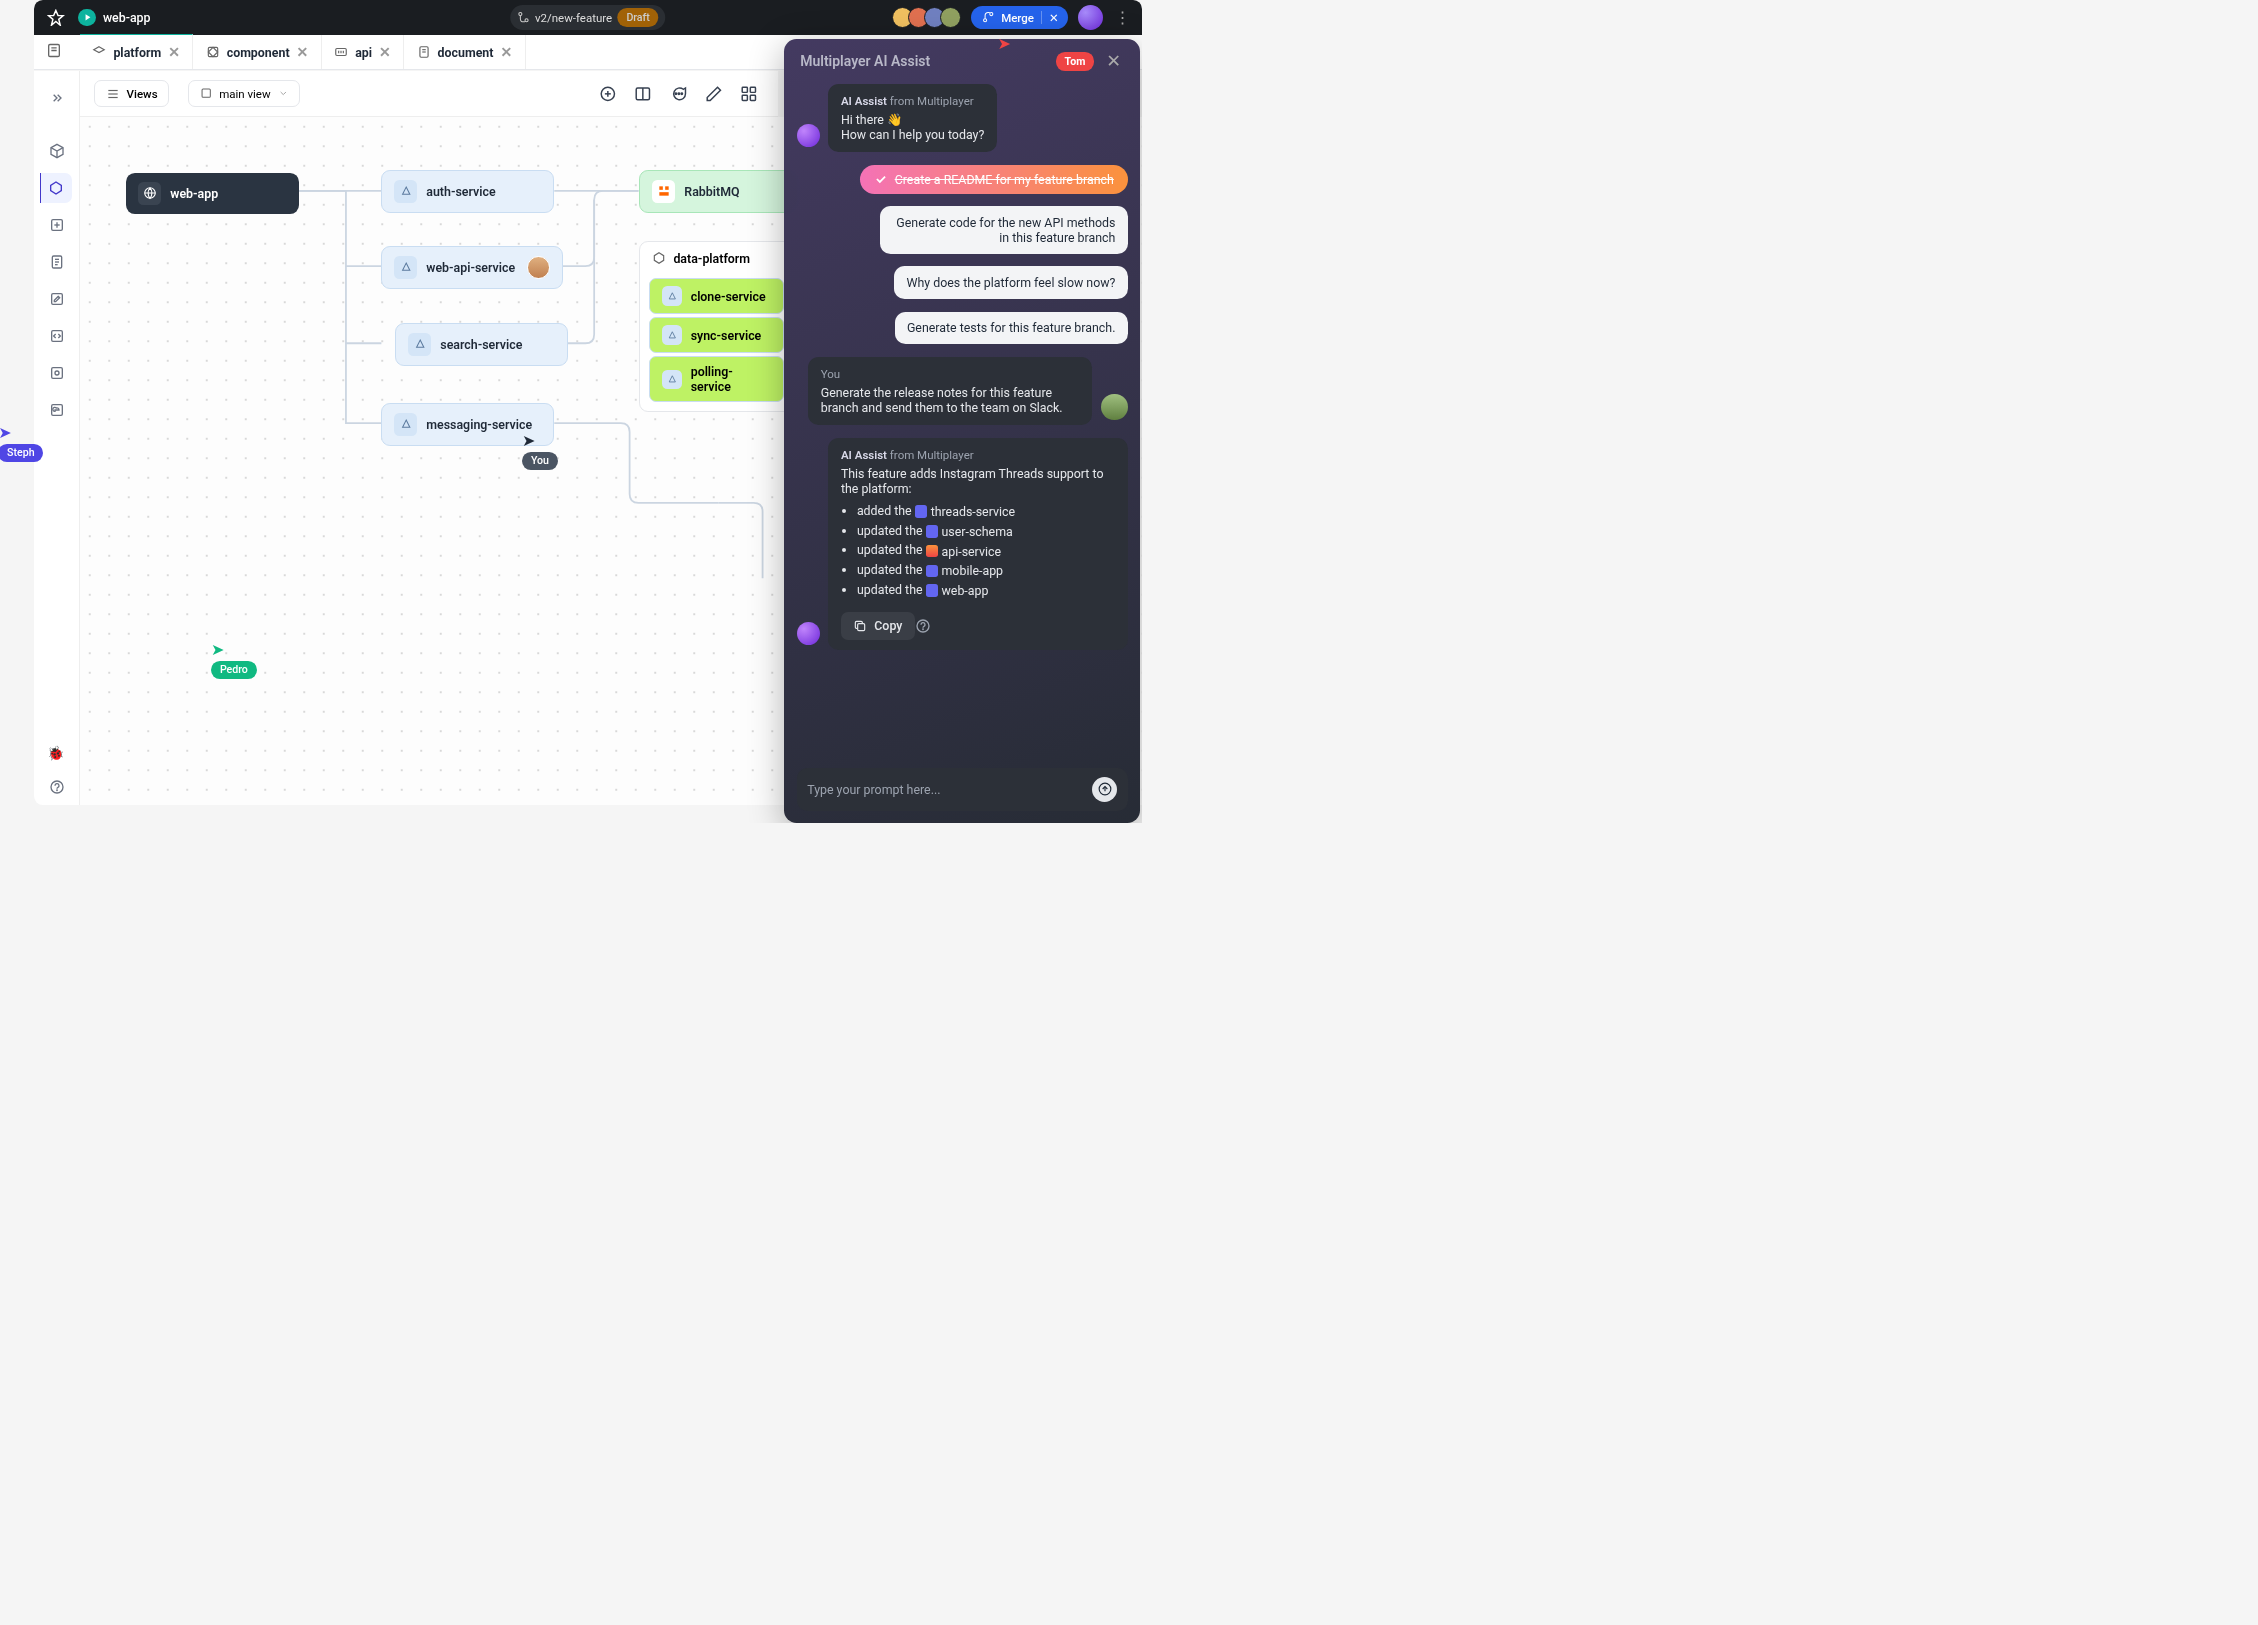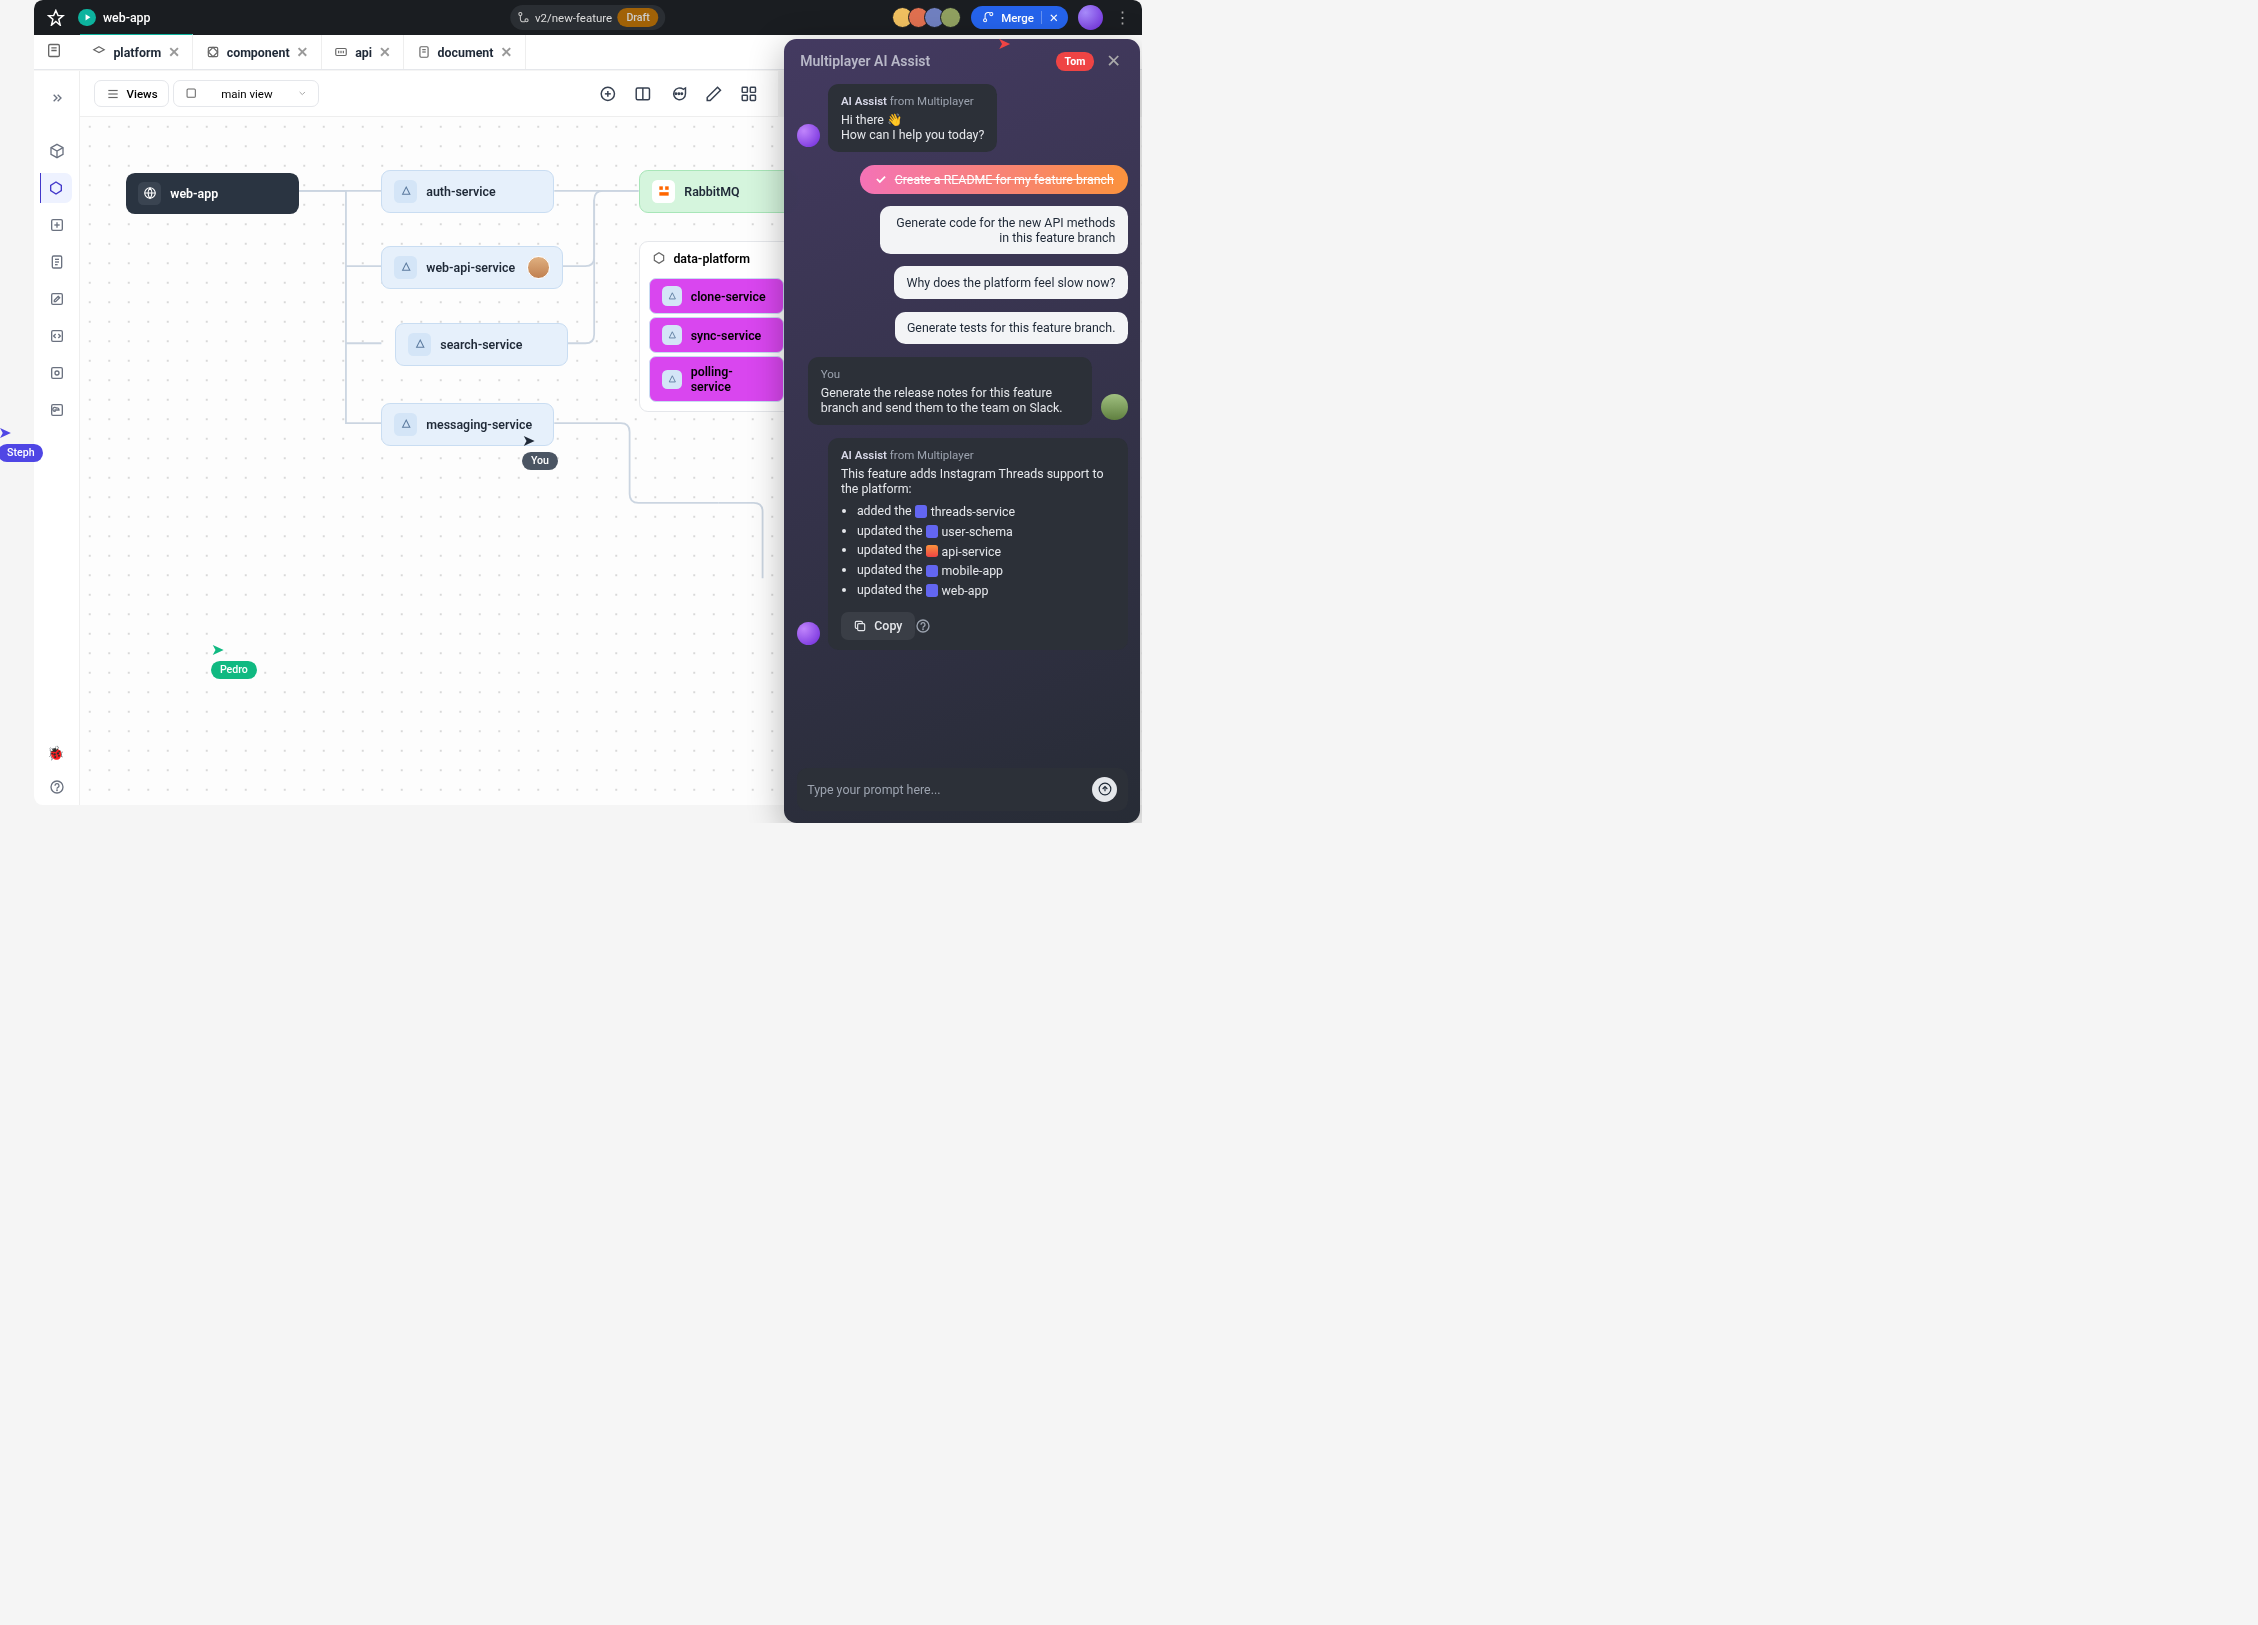--- a/index.html
+++ b/index.html
@@ -25,21 +25,21 @@
 .tabsbar { position: absolute; top: 35px; left: 34px; right: 0; height: 35px; background: #fff; border-bottom: 0.9px solid #e5e7eb; display: flex; align-items: stretch; padding-left: 46px; }
 .file-icon-left { position: absolute; left: 12.4px; top: 50%; transform: translateY(-50%); color: #666; }
 .tab { display: flex; align-items: center; gap: 7px; padding: 0 12.4px; font-size: 12.4px; color: #1f2937; border-right: 0.9px solid #eee; cursor: pointer; position: relative; font-weight:700;}
 .tab.active { border-top: 1.8px solid #0db39e; margin-top:-0.9px;}
 .tab-close { color: #999; font-size: 14px; }
 .tab-icon { width: 14px; height: 14px; display: flex; align-items: center; justify-content: center; }
 
 
 .toolbar { position: absolute; top: 71px; left: 80px; right: 364px; height: 46px; background: #fff; display: flex; align-items: center; padding: 0 14px; border-bottom: 0.9px solid #eee; }
 .views-btn { display: flex; align-items: center; gap: 7px; padding: 5.3px 10.6px; border: 0.9px solid #e5e7eb; border-radius: 7px; font-size: 11.5px; cursor: pointer; font-weight:500;}
-.mainview-btn { display: flex; align-items: center; gap: 24px; padding: 5.3px 10.6px; border: 0.9px solid #e5e7eb; border-radius: 7px; font-size: 11.5px; margin-left: 4px; cursor: pointer; }
+.mainview-btn { display: flex; align-items: center; gap: 7px; padding: 5.3px 10.6px; border: 0.9px solid #e5e7eb; border-radius: 7px; font-size: 11.5px; margin-left: 19px; cursor: pointer; }
 .toolbar-tools { margin-left: auto; display: flex; gap: 5.3px; }
 .tool-btn { width: 30px; height: 30px; display: flex; align-items: center; justify-content: center; border-radius: 7px; cursor: pointer; color: #374151; }
 
 
 .sidebar { position: absolute; top: 71px; left: 34px; bottom: 17.7px; width: 46px; background: #fff; border-right: 0.9px solid #eee; display: flex; flex-direction: column; align-items: center; padding-top: 12.4px; gap: 3.5px; border-bottom-left-radius: 8.9px;}
 .sidebar-item { width: 30px; height: 30px; display: flex; align-items: center; justify-content: center; border-radius: 7px; cursor: pointer; color: #6b7280; margin-bottom:3.5px;}
 .sidebar-item.active { background: #eef2ff; color: #4338ca; border-left: 1.8px solid #4338ca; border-radius: 0 7px 7px 0; margin-left: -1.8px; width: 32px; }
 .sidebar-spacer { flex: 1; }
 .bug-icon { font-size: 14px; margin-bottom: 7px; cursor:pointer;}
 
@@ -48,21 +48,21 @@
   background-image: radial-gradient(circle, #d8d8d8 0.9px, transparent 0.9px);
   background-size: 19.5px 19.5px; overflow: hidden;}
 
 .node { position: absolute; border-radius: 8.9px; padding: 8.9px 12.4px; display: flex; align-items: center; gap: 8.9px; font-size: 12.4px; font-weight: 600; min-width: 160px; }
 .node-dark { background: #2a3441; color: #fff; }
 .node-blue { background: #e6f0fb; border: 0.9px solid #c9ddf2; color: #1f2937; }
 .node-green { background: #d5f5dd; border: 0.9px solid #a8e6b8; color: #1f2937; }
 .node-group { background: #fff; border: 0.9px solid #e5e7eb; border-radius: 8.9px; }
 .node-icon { width: 23px; height: 23px; border-radius: 5.3px; display: flex; align-items: center; justify-content: center; flex-shrink:0;}
 .group-header { display: flex; align-items: center; gap: 7px; padding: 8.9px 12.4px; font-size: 12.4px; font-weight: 600; }
-.group-item { display: flex; align-items: center; gap: 8.9px; padding: 7px 12.4px; font-size: 12.4px; font-weight: 600; margin: 3.5px 8.9px; background: #d946ef; border: 0.9px solid #c9ddf2; border-radius: 7px; }
+.group-item { display: flex; align-items: center; gap: 8.9px; padding: 7px 12.4px; font-size: 12.4px; font-weight: 600; margin: 3.5px 8.9px; background: #bef264; border: 0.9px solid #c9ddf2; border-radius: 7px; }
 .node-avatar { width: 23px; height: 23px; border-radius: 50%; background: linear-gradient(#e0b080,#c08050); margin-left: auto; border:1.8px solid #fff;}
 .edges { position: absolute; top: 0; left: 0; width: 100%; height: 100%; pointer-events: none; }
 
 
 .cursor-badge { position: absolute; display: flex; flex-direction: column; align-items: flex-start; pointer-events:none;}
 .cursor-ptr { font-size: 16px; }
 .cursor-label { padding: 2.7px 8.9px; border-radius: 8.9px; font-size: 10.6px; color: #fff; margin-top: 1.8px; font-weight:500;}
 
 
 .assist { position: absolute; top: 39px; right: 1.8px; bottom: 0; width: 356px; background: linear-gradient(160deg, rgba(60,50,90,0.96), rgba(30,35,45,0.96)); border-radius: 12.4px; display: flex; flex-direction: column; backdrop-filter: blur(7px); box-shadow: 0 8.9px 35px rgba(0,0,0,0.3);}

